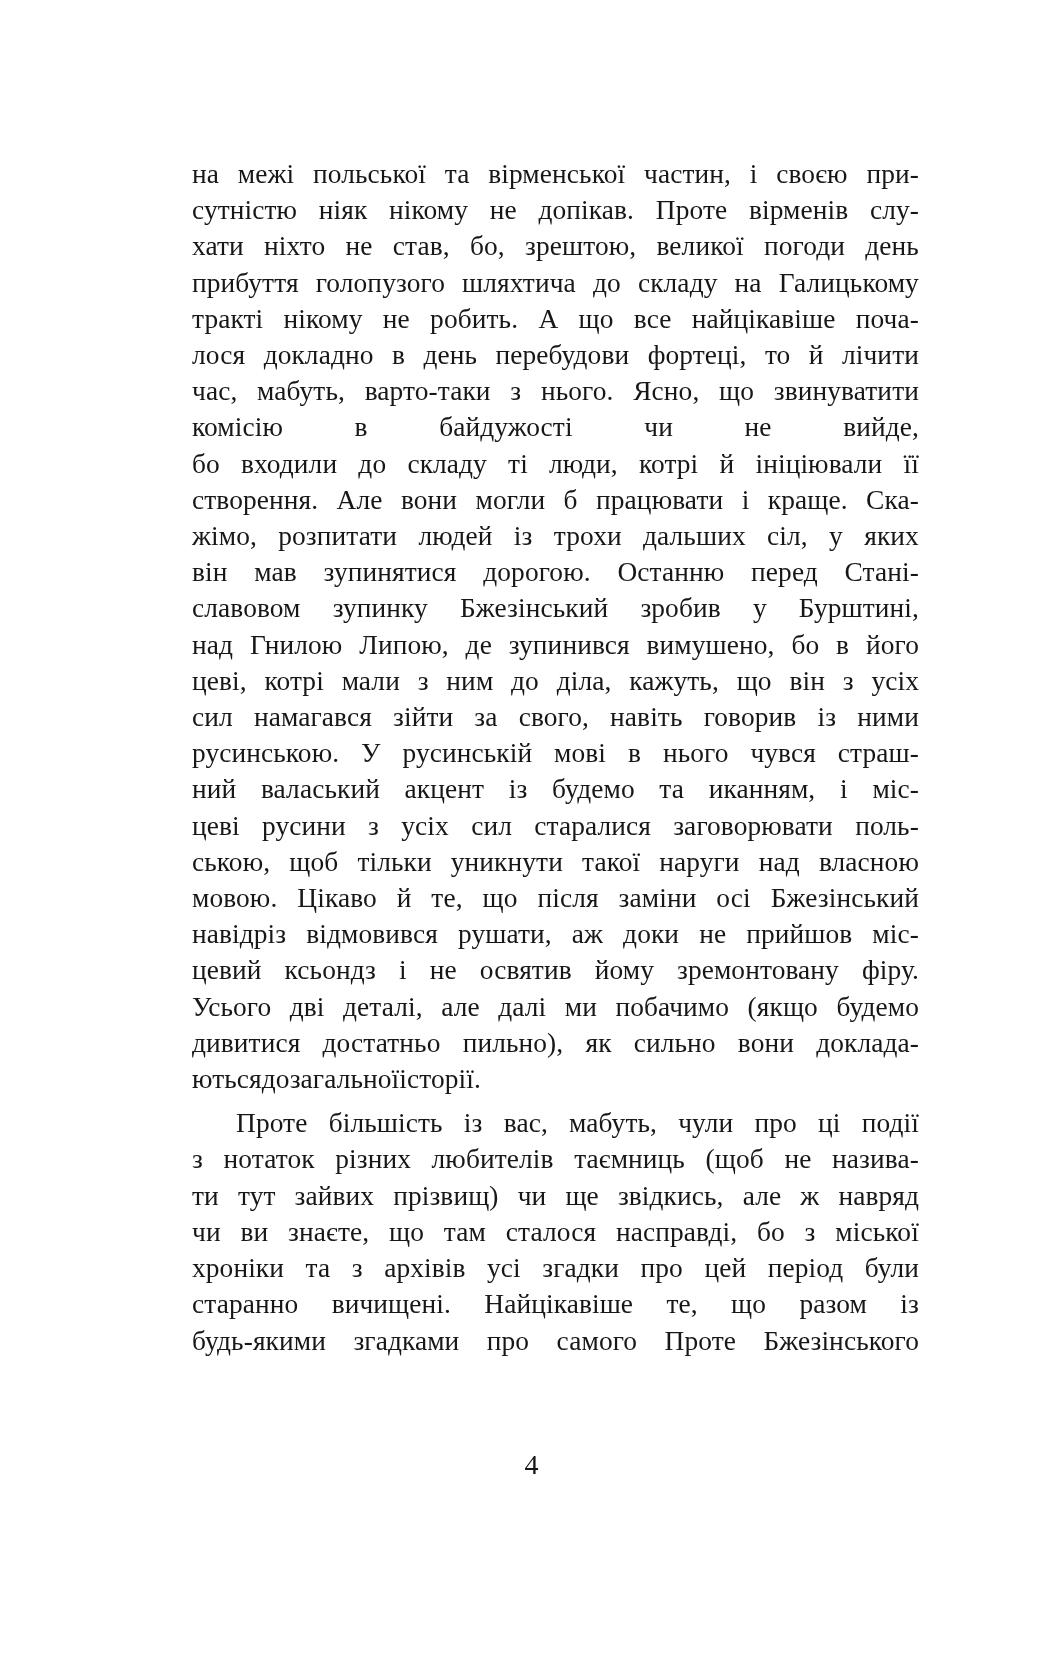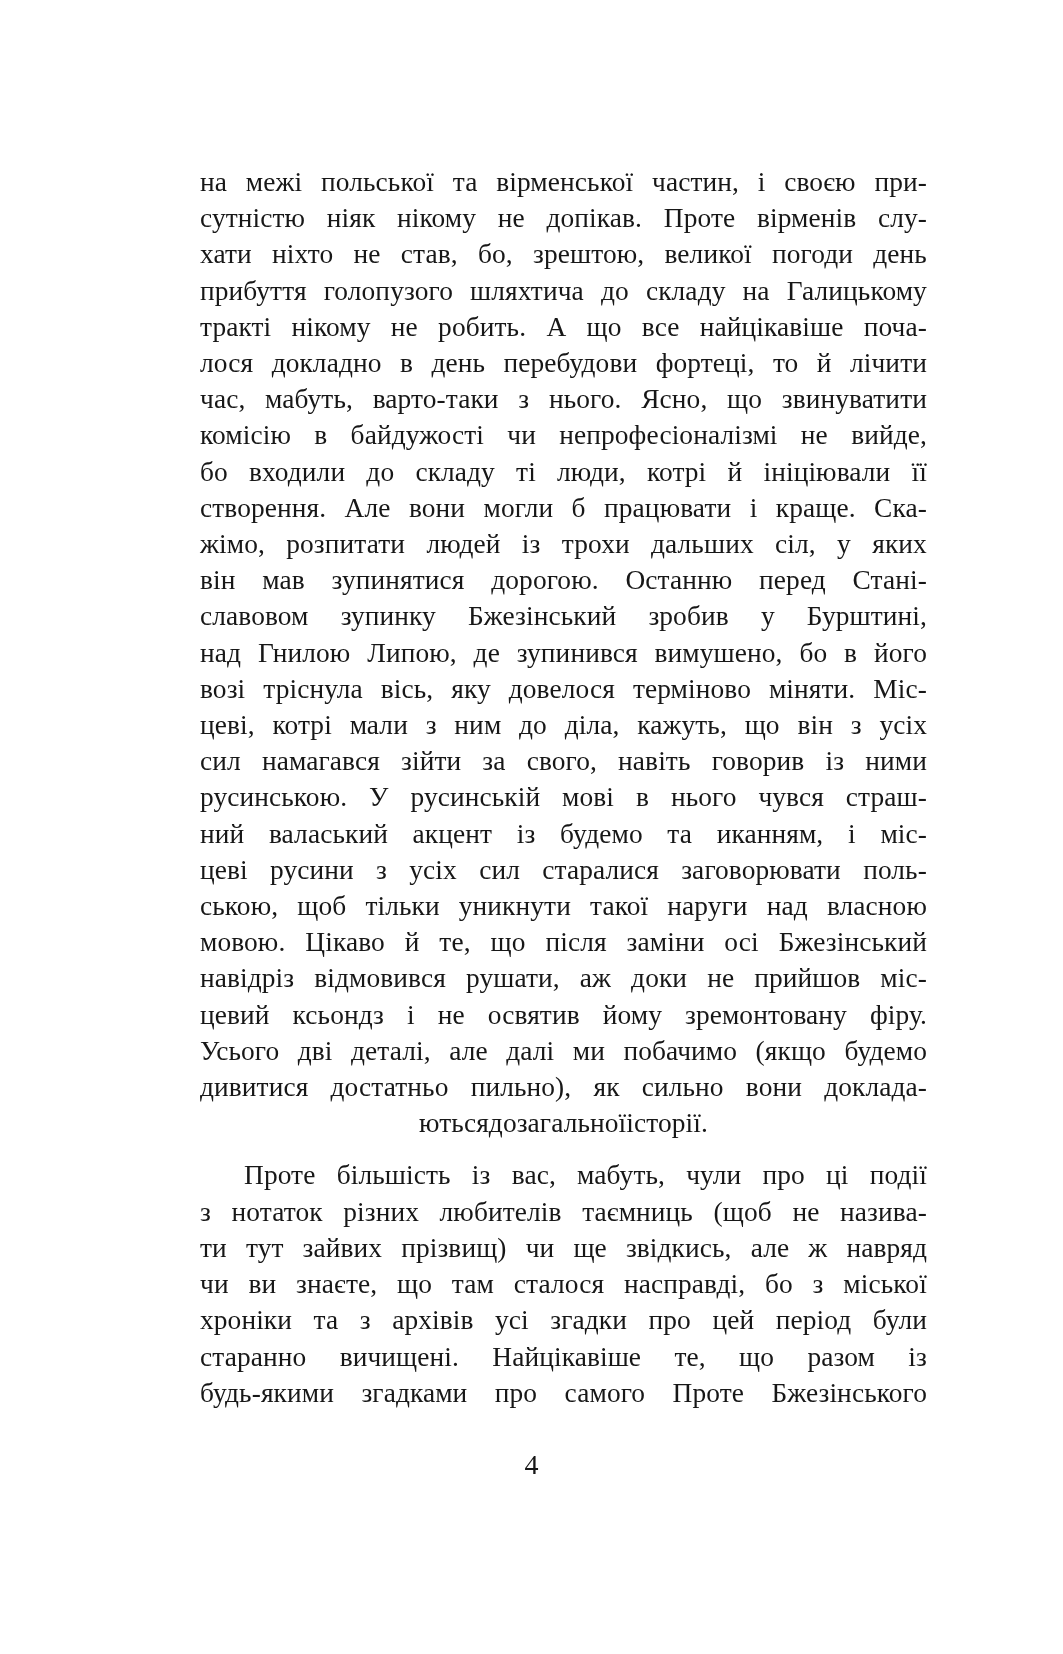--- a/index.html
+++ b/index.html
@@ -26,40 +26,40 @@
   }
 
   .text-block {
     position: absolute;
     left: 184px;
     top: 148px;
     width: 727px;
   }
 
   .para {
-    margin: 16px;
+    margin: 8px;
     font-size: 27.4px;
     line-height: 36.2px;
     text-align: justify;
     letter-spacing: 0.1px;
     color: #171717;
   }
 
   
   .jline {
     display: flex;
     justify-content: space-between;
     width: 727px;
     font-size: 27.4px;
     line-height: 36.2px;
     color: #171717;
     white-space: pre;
   }
   .jline.flush {
-    justify-content: center;
+    justify-content: flex-start;
   }
   .jline.indented {
     padding-left: 44px;
     width: 683px;
   }
   .jline .w {
     white-space: pre;
   }
 
   .page-number {
@@ -82,28 +82,27 @@
   <div class="text-block">
 
     <div class="para">
       <div class="jline"><span class="w">на</span><span class="w">межі</span><span class="w">польської</span><span class="w">та</span><span class="w">вірменської</span><span class="w">частин,</span><span class="w">і</span><span class="w">своєю</span><span class="w">при-</span></div>
       <div class="jline"><span class="w">сутністю</span><span class="w">ніяк</span><span class="w">нікому</span><span class="w">не</span><span class="w">допікав.</span><span class="w">Проте</span><span class="w">вірменів</span><span class="w">слу-</span></div>
       <div class="jline"><span class="w">хати</span><span class="w">ніхто</span><span class="w">не</span><span class="w">став,</span><span class="w">бо,</span><span class="w">зрештою,</span><span class="w">великої</span><span class="w">погоди</span><span class="w">день</span></div>
       <div class="jline"><span class="w">прибуття</span><span class="w">голопузого</span><span class="w">шляхтича</span><span class="w">до</span><span class="w">складу</span><span class="w">на</span><span class="w">Галицькому</span></div>
       <div class="jline"><span class="w">тракті</span><span class="w">нікому</span><span class="w">не</span><span class="w">робить.</span><span class="w">А</span><span class="w">що</span><span class="w">все</span><span class="w">найцікавіше</span><span class="w">поча-</span></div>
       <div class="jline"><span class="w">лося</span><span class="w">докладно</span><span class="w">в</span><span class="w">день</span><span class="w">перебудови</span><span class="w">фортеці,</span><span class="w">то</span><span class="w">й</span><span class="w">лічити</span></div>
       <div class="jline"><span class="w">час,</span><span class="w">мабуть,</span><span class="w">варто-таки</span><span class="w">з</span><span class="w">нього.</span><span class="w">Ясно,</span><span class="w">що</span><span class="w">звинуватити</span></div>
-      <div class="jline"><span class="w">комісію</span><span class="w">в</span><span class="w">байдужості</span><span class="w">чи</span><span class="w">непрофесіоналізмі</span><span class="w">не</span><span class="w">вийде,</span></div>
+      <div class="jline"><span class="w">комісію</span><span class="w">в</span><span class="w">байдужості</span><span class="w">чи</span><span class="w">не</span><span class="w">вийде,</span></div>
       <div class="jline"><span class="w">бо</span><span class="w">входили</span><span class="w">до</span><span class="w">складу</span><span class="w">ті</span><span class="w">люди,</span><span class="w">котрі</span><span class="w">й</span><span class="w">ініціювали</span><span class="w">її</span></div>
       <div class="jline"><span class="w">створення.</span><span class="w">Але</span><span class="w">вони</span><span class="w">могли</span><span class="w">б</span><span class="w">працювати</span><span class="w">і</span><span class="w">краще.</span><span class="w">Ска-</span></div>
       <div class="jline"><span class="w">жімо,</span><span class="w">розпитати</span><span class="w">людей</span><span class="w">із</span><span class="w">трохи</span><span class="w">дальших</span><span class="w">сіл,</span><span class="w">у</span><span class="w">яких</span></div>
       <div class="jline"><span class="w">він</span><span class="w">мав</span><span class="w">зупинятися</span><span class="w">дорогою.</span><span class="w">Останню</span><span class="w">перед</span><span class="w">Стані-</span></div>
       <div class="jline"><span class="w">славовом</span><span class="w">зупинку</span><span class="w">Бжезінський</span><span class="w">зробив</span><span class="w">у</span><span class="w">Бурштині,</span></div>
       <div class="jline"><span class="w">над</span><span class="w">Гнилою</span><span class="w">Липою,</span><span class="w">де</span><span class="w">зупинився</span><span class="w">вимушено,</span><span class="w">бо</span><span class="w">в</span><span class="w">його</span></div>
-      <div class="jline"><span class="w">возі</span><span class="w">тріснула</span><span class="w">вісь,</span><span class="w">яку</span><span class="w">довелося</span><span class="w">терміново</span><span class="w">міняти.</span><span class="w">Міс-</span></div>
       <div class="jline"><span class="w">цеві,</span><span class="w">котрі</span><span class="w">мали</span><span class="w">з</span><span class="w">ним</span><span class="w">до</span><span class="w">діла,</span><span class="w">кажуть,</span><span class="w">що</span><span class="w">він</span><span class="w">з</span><span class="w">усіх</span></div>
       <div class="jline"><span class="w">сил</span><span class="w">намагався</span><span class="w">зійти</span><span class="w">за</span><span class="w">свого,</span><span class="w">навіть</span><span class="w">говорив</span><span class="w">із</span><span class="w">ними</span></div>
       <div class="jline"><span class="w">русинською.</span><span class="w">У</span><span class="w">русинській</span><span class="w">мові</span><span class="w">в</span><span class="w">нього</span><span class="w">чувся</span><span class="w">страш-</span></div>
       <div class="jline"><span class="w">ний</span><span class="w">валаський</span><span class="w">акцент</span><span class="w">із</span><span class="w">будемо</span><span class="w">та</span><span class="w">иканням,</span><span class="w">і</span><span class="w">міс-</span></div>
       <div class="jline"><span class="w">цеві</span><span class="w">русини</span><span class="w">з</span><span class="w">усіх</span><span class="w">сил</span><span class="w">старалися</span><span class="w">заговорювати</span><span class="w">поль-</span></div>
       <div class="jline"><span class="w">ською,</span><span class="w">щоб</span><span class="w">тільки</span><span class="w">уникнути</span><span class="w">такої</span><span class="w">наруги</span><span class="w">над</span><span class="w">власною</span></div>
       <div class="jline"><span class="w">мовою.</span><span class="w">Цікаво</span><span class="w">й</span><span class="w">те,</span><span class="w">що</span><span class="w">після</span><span class="w">заміни</span><span class="w">осі</span><span class="w">Бжезінський</span></div>
       <div class="jline"><span class="w">навідріз</span><span class="w">відмовився</span><span class="w">рушати,</span><span class="w">аж</span><span class="w">доки</span><span class="w">не</span><span class="w">прийшов</span><span class="w">міс-</span></div>
       <div class="jline"><span class="w">цевий</span><span class="w">ксьондз</span><span class="w">і</span><span class="w">не</span><span class="w">освятив</span><span class="w">йому</span><span class="w">зремонтовану</span><span class="w">фіру.</span></div>
       <div class="jline"><span class="w">Усього</span><span class="w">дві</span><span class="w">деталі,</span><span class="w">але</span><span class="w">далі</span><span class="w">ми</span><span class="w">побачимо</span><span class="w">(якщо</span><span class="w">будемо</span></div>

